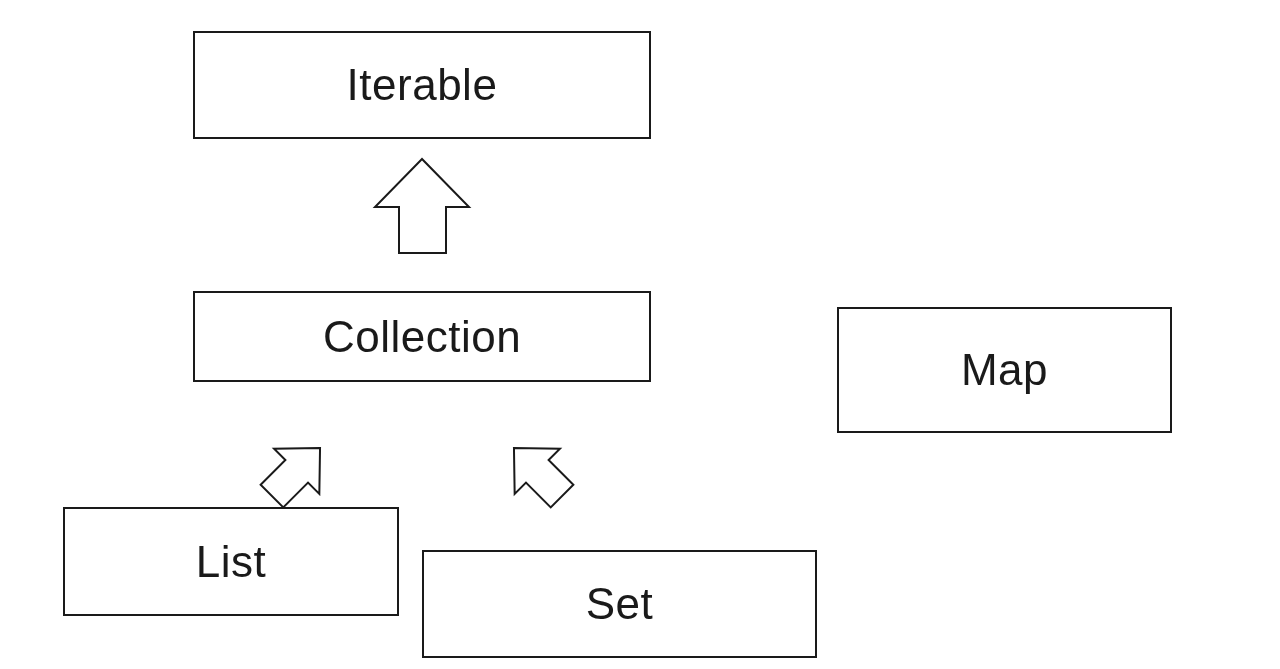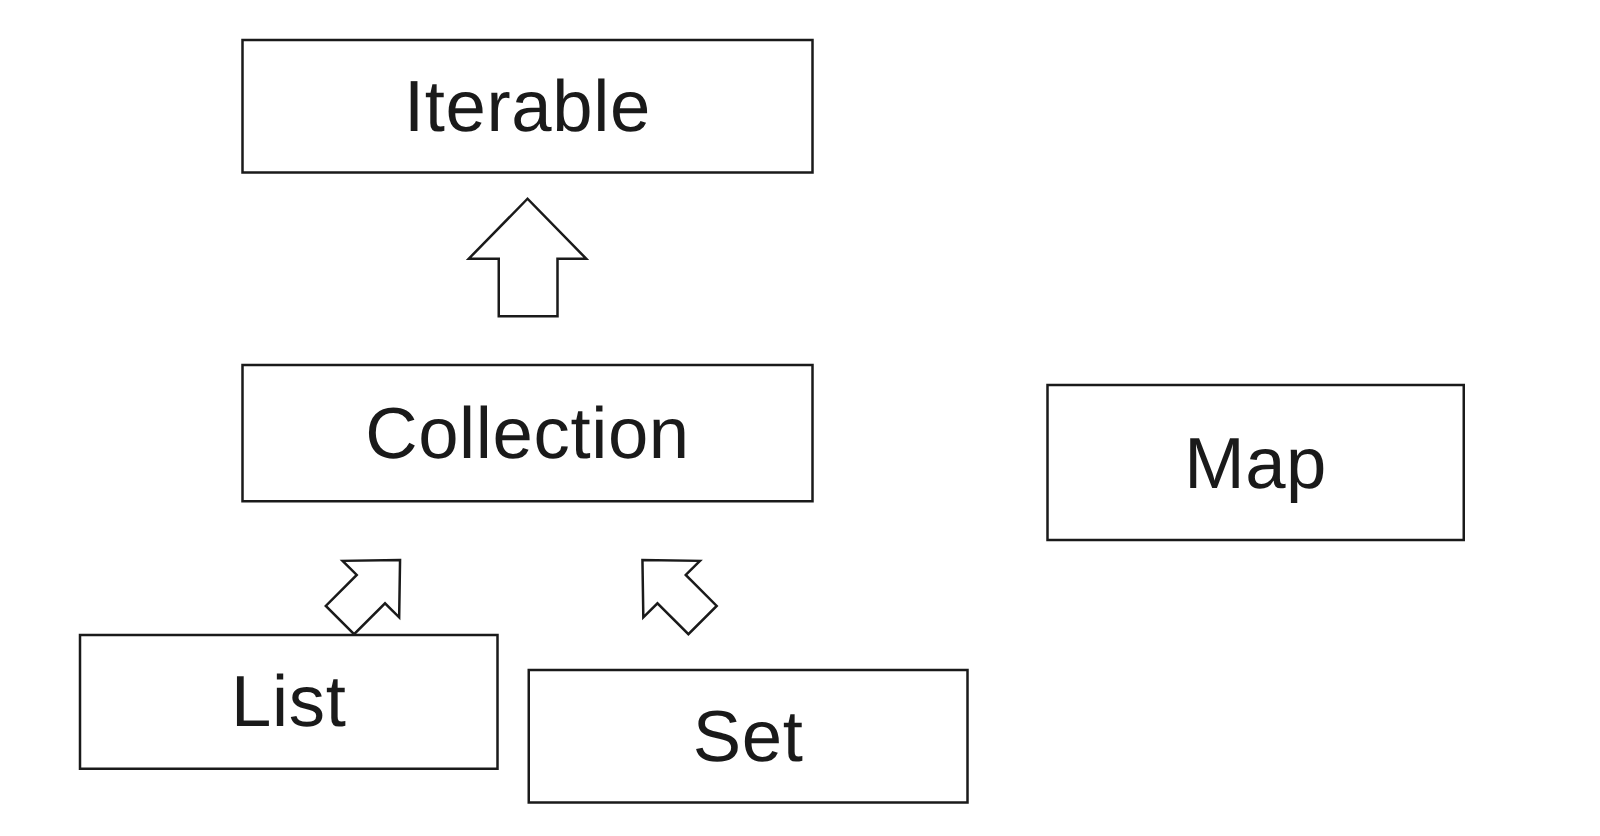--- a/index.html
+++ b/index.html
@@ -18,30 +18,30 @@
   .node {
     position: absolute;
     border: 2px solid #1a1a1a;
     background: #ffffff;
     display: flex;
     align-items: center;
     justify-content: center;
     box-sizing: border-box;
   }
   .node .label {
-    font-size: 58px;
+    font-size: 44px;
     color: #1a1a1a;
     letter-spacing: 0.5px;
     white-space: nowrap;
   }
   .node-iterable   { left: 193px; top: 31px;  width: 458px; height: 108px; }
-  .node-collection { left: 193px; top: 291px; width: 458px; height: 111px; align-items: center; }
+  .node-collection { left: 193px; top: 291px; width: 458px; height: 91px; align-items: center; }
   .node-map        { left: 837px; top: 307px; width: 335px; height: 126px; text-align: right; }
   .node-list       { left: 63px;  top: 507px; width: 336px; height: 109px; }
-  .node-set        { left: 422px; top: 535px; width: 353px; height: 108px; }
+  .node-set        { left: 422px; top: 550px; width: 395px; height: 108px; }
   .arrow-svg {
     position: absolute;
     overflow: visible;
   }
   .arrow-up        { left: 373px; top: 157px; }
   .arrow-diag-left { left: 249px; top: 425px; }
   .arrow-diag-right{ left: 491px; top: 425px; }
   .arrow-shape {
     fill: #ffffff;
     stroke: #1a1a1a;

